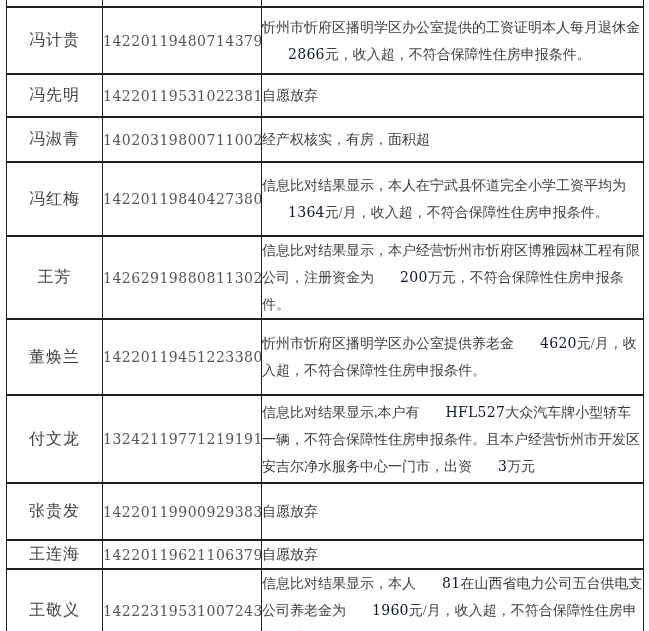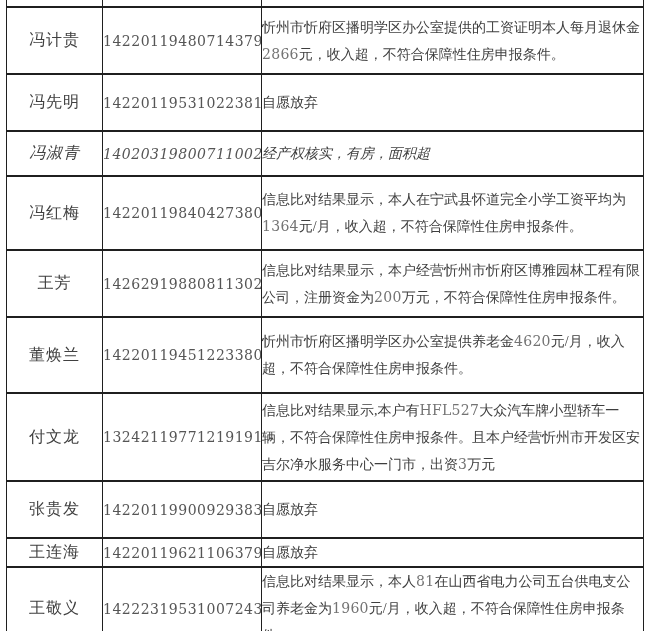--- a/index.html
+++ b/index.html
@@ -44,23 +44,24 @@
     letter-spacing: 0.5px;
   }
   td.c-reason {
     text-align: left;
     padding: 5px 10px 5px 9px;
     font-size: 14px;
     color: #3e3e3e;
     line-height: 27px;
   }
   td.c-reason .latin {
-    color: #737373;
+    color: #0f172a;
     font-family: "DejaVu Serif", "Liberation Serif", serif;
     letter-spacing: 0.3px;
+    margin-left: 26px;
   }
 </style>
 </head>
 <body>
 
 <table class="doc-table">
   <colgroup>
     <col style="width:96px">
     <col style="width:159px">
     <col style="width:382px">
@@ -69,26 +70,26 @@
       <tr class="first-partial" style="height: 7px;">
     <td class="c-name"></td>
     <td class="c-id"></td>
     <td class="c-reason"></td>
   </tr>
       <tr style="height: 67px;">
     <td class="c-name">冯计贵</td>
     <td class="c-id">14220119480714379X</td>
     <td class="c-reason">忻州市忻府区播明学区办公室提供的工资证明本人每月退休金<span class="latin">2866</span>元，收入超，不符合保障性住房申报条件。</td>
   </tr>
-      <tr style="height: 57px;">
+      <tr style="height: 43px;">
     <td class="c-name">冯先明</td>
     <td class="c-id">14220119531022381X</td>
     <td class="c-reason">自愿放弃</td>
   </tr>
-      <tr style="height: 45px; font-style: italic;">
+      <tr style="height: 45px;">
     <td class="c-name">冯淑青</td>
     <td class="c-id">140203198007110024</td>
     <td class="c-reason">经产权核实，有房，面积超</td>
   </tr>
       <tr style="height: 74px;">
     <td class="c-name">冯红梅</td>
     <td class="c-id">142201198404273803</td>
     <td class="c-reason">信息比对结果显示，本人在宁武县怀道完全小学工资平均为<span class="latin">1364</span>元/月，收入超，不符合保障性住房申报条件。</td>
   </tr>
       <tr style="height: 67px;">

